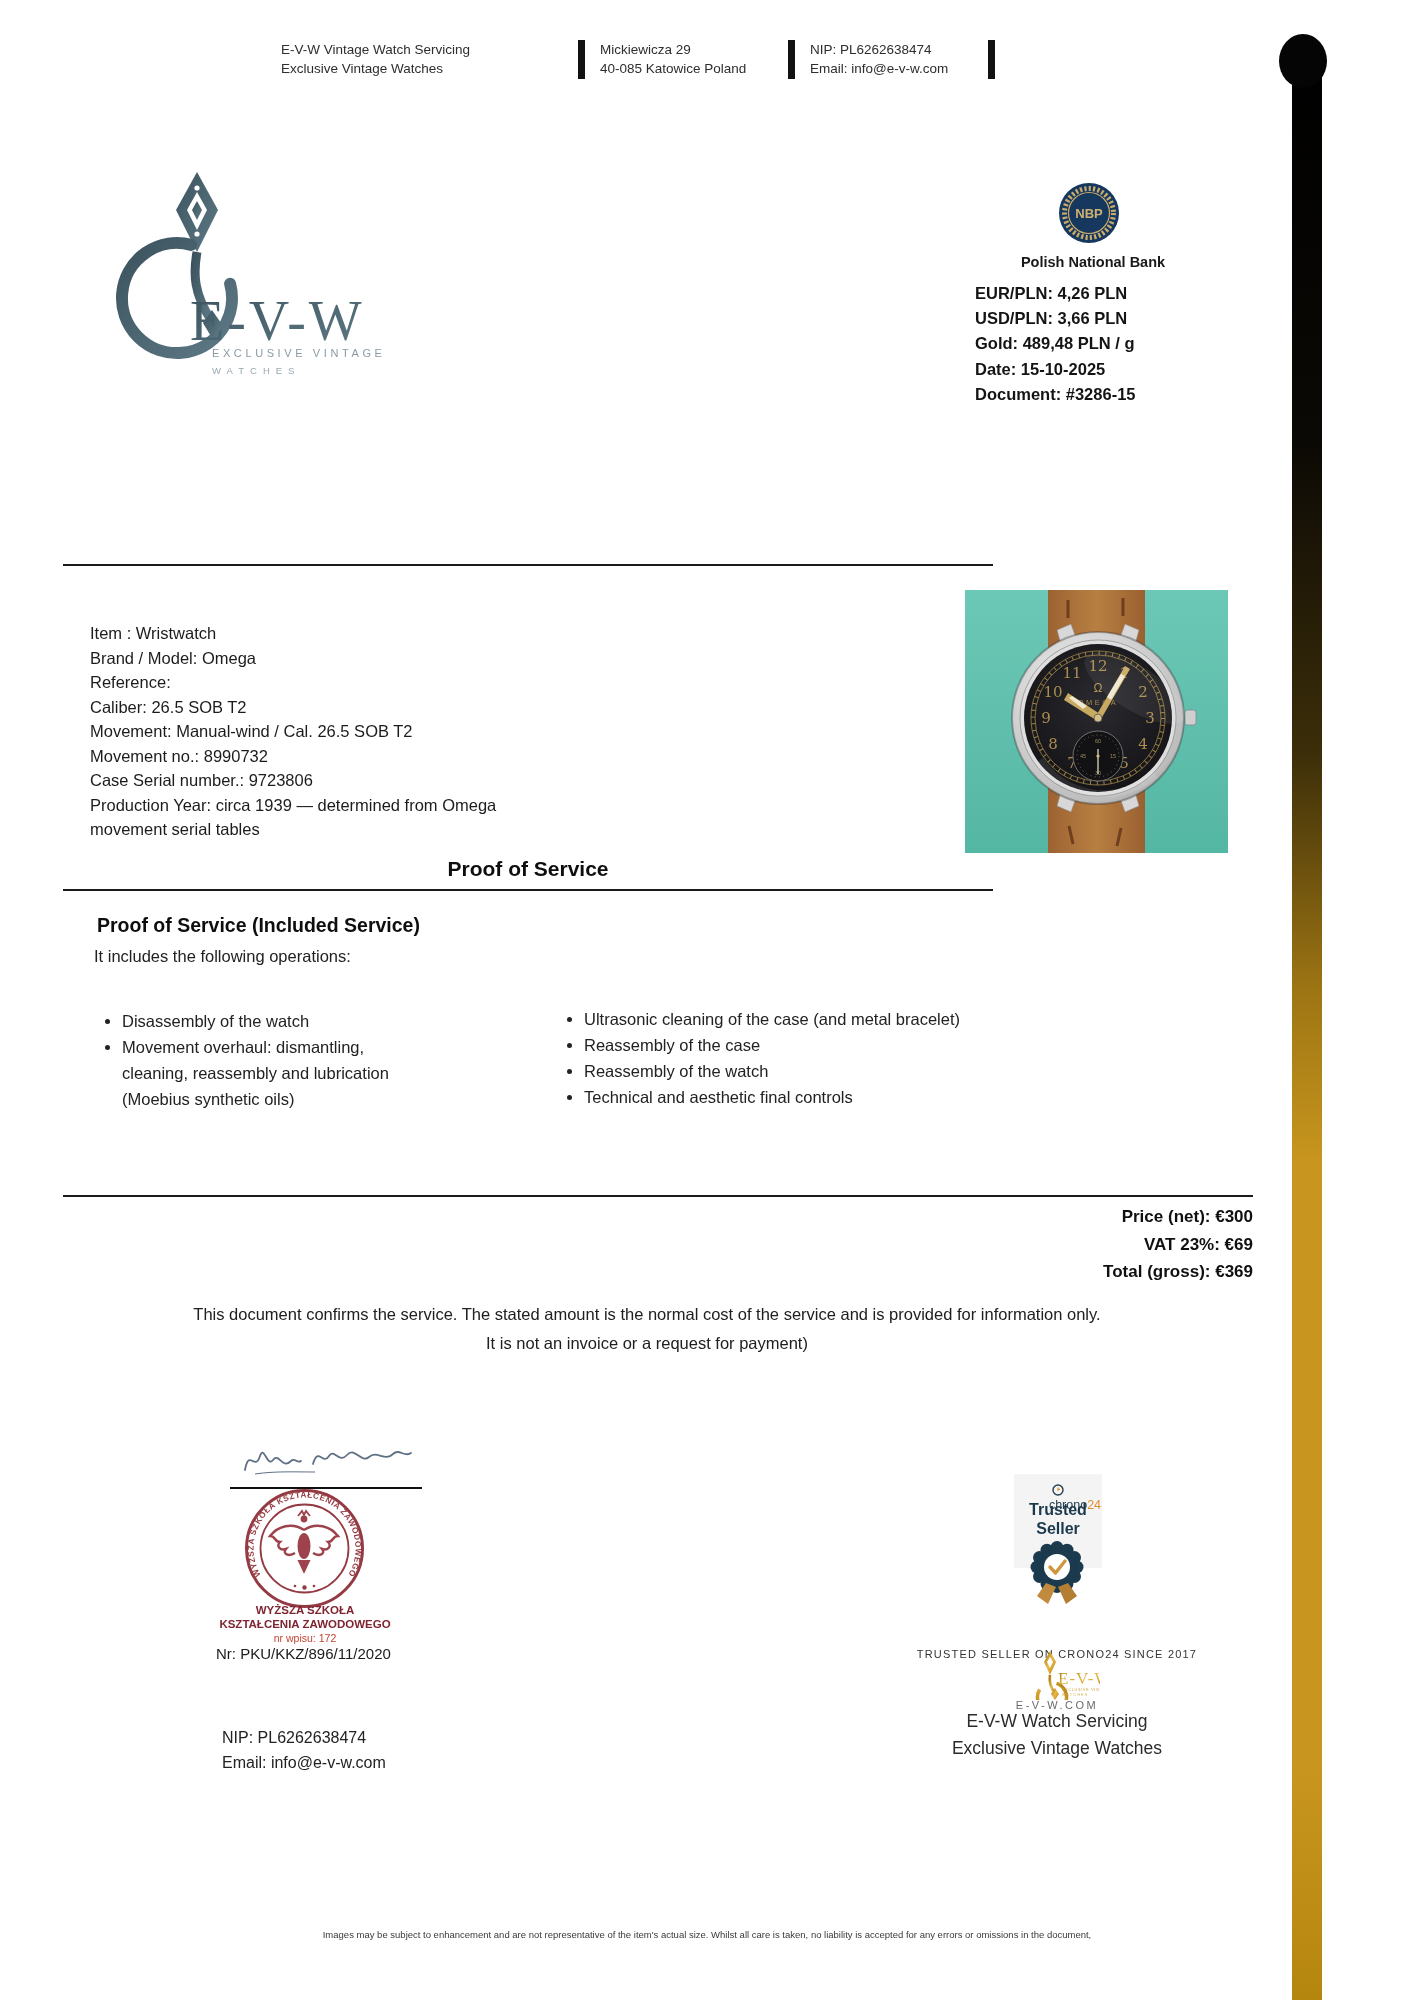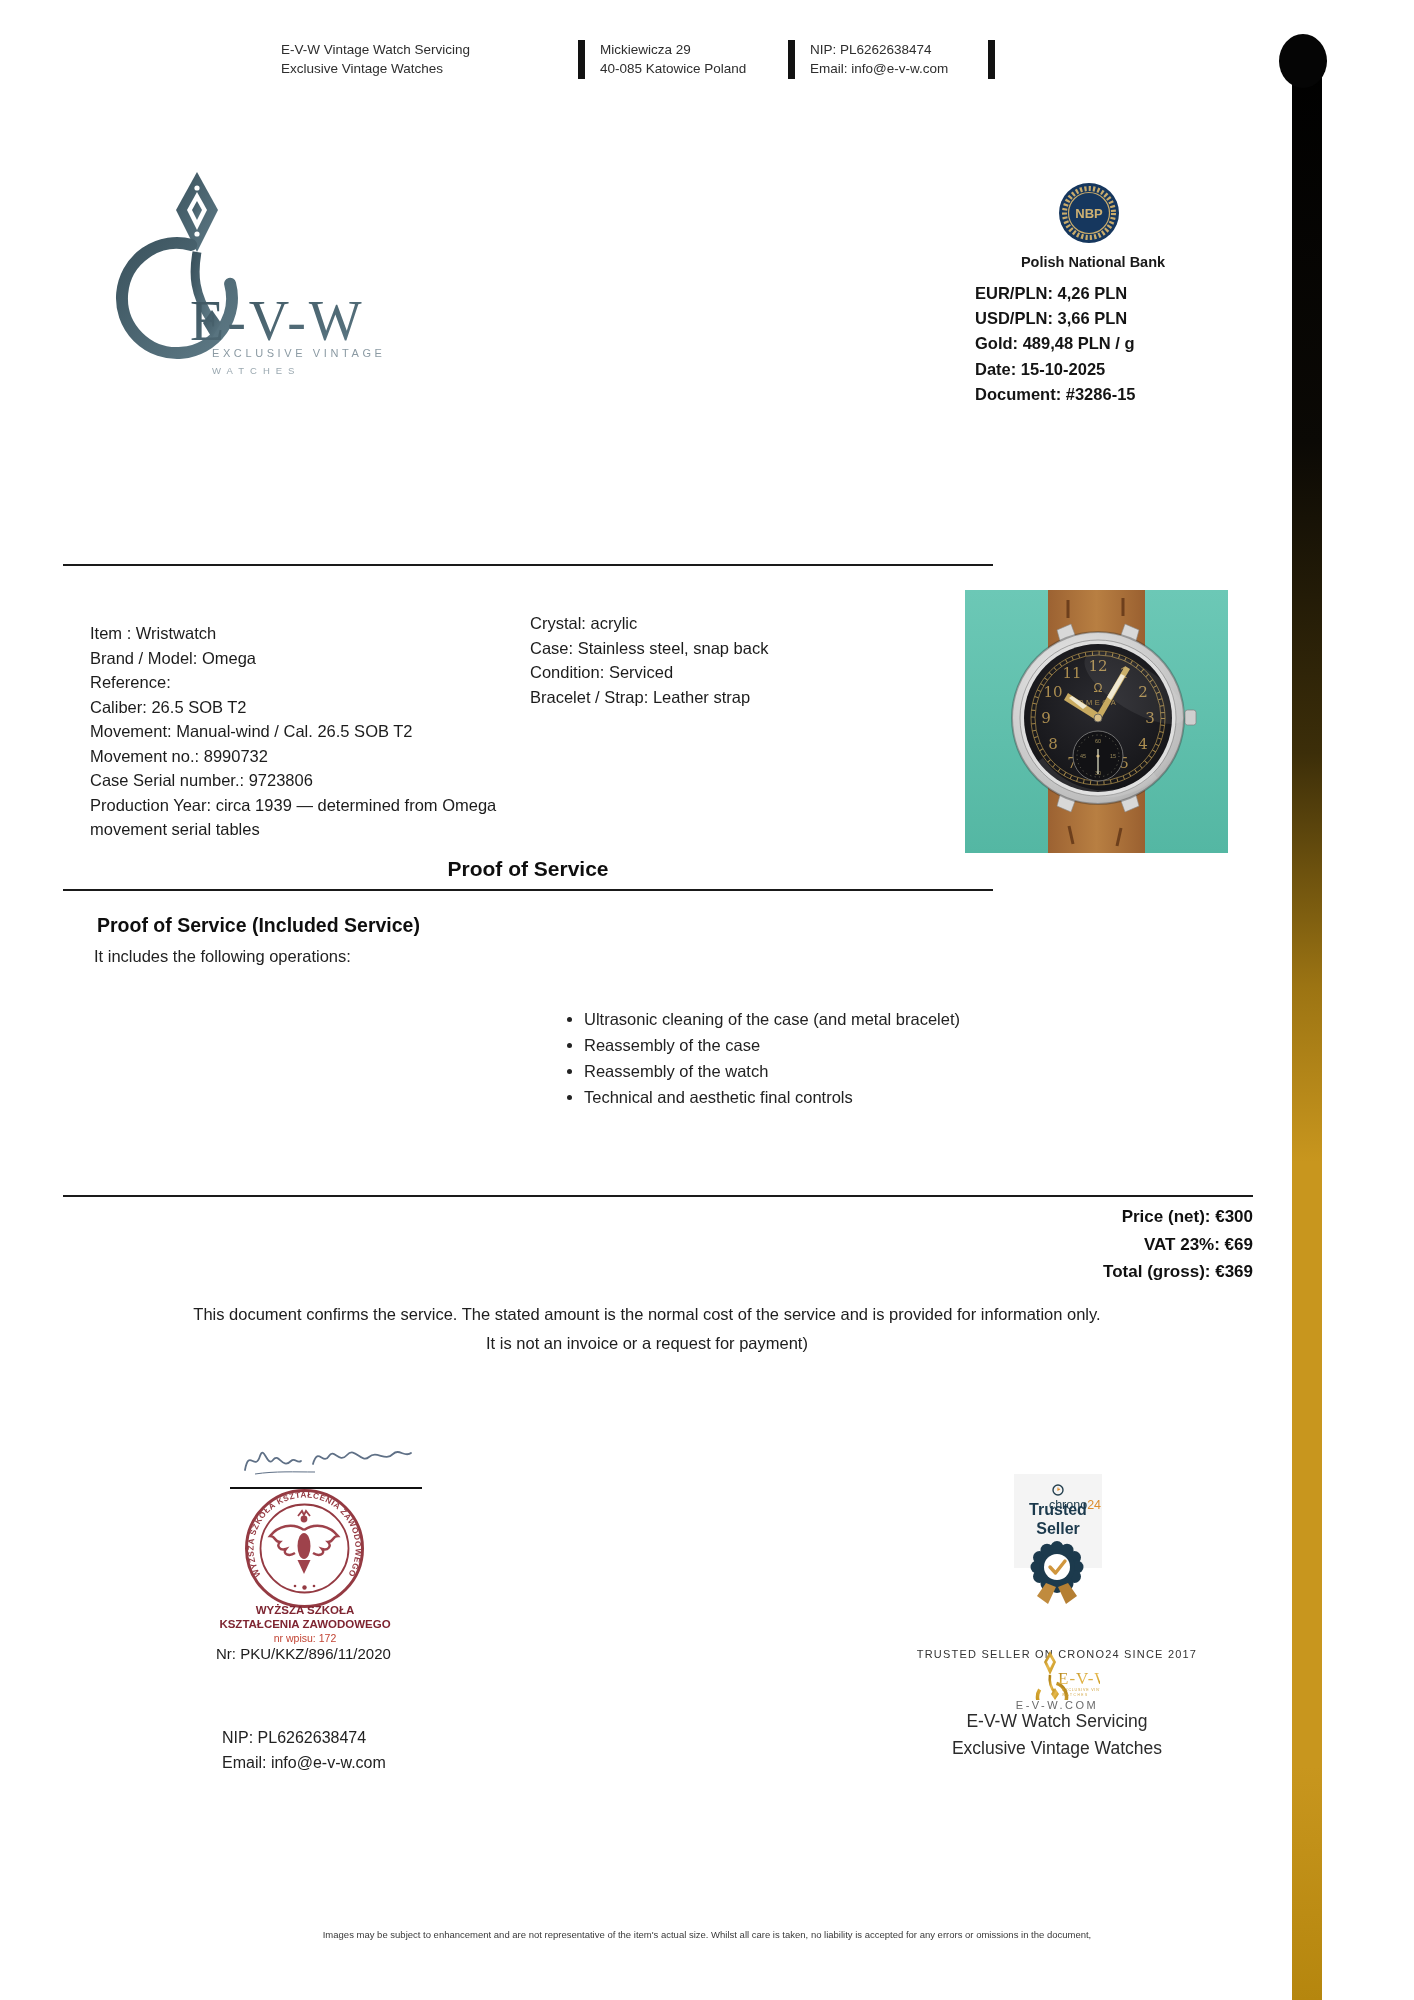--- a/index.html
+++ b/index.html
@@ -144,26 +144,20 @@
 
   <div class="item-left">
     <div>Item : Wristwatch</div>
     <div>Brand / Model: Omega</div>
     <div>Reference:</div>
     <div>Caliber: 26.5 SOB T2</div>
     <div>Movement: Manual-wind / Cal. 26.5 SOB T2</div>
     <div>Movement no.: 8990732</div>
     <div>Case Serial number.: 9723806</div>
     <div class="wrapline">Production Year: circa 1939 — determined from Omega movement serial tables</div>
-  </div>
-  <div class="item-mid">
-    <div>Crystal: acrylic</div>
-    <div>Case: Stainless steel, snap back</div>
-    <div>Condition: Serviced</div>
-    <div>Bracelet / Strap: Leather strap</div>
   </div>
 
   <svg class="abs" style="left:965px;top:590px;" width="263" height="263" viewBox="0 0 263 263">
     <defs>
       <linearGradient id="tealg" x1="0" y1="0" x2="0" y2="1">
         <stop offset="0" stop-color="#6cc8b6"></stop>
           <stop offset="1" stop-color="#54b7a3"></stop>
       </linearGradient>
       <linearGradient id="strapg" x1="0" y1="0" x2="1" y2="0">
         <stop offset="0" stop-color="#9c6232"></stop>
@@ -251,20 +245,24 @@
     <ellipse cx="170" cy="98" rx="58" ry="22" transform="rotate(32 170 98)" fill="rgba(255,255,255,0.07)"></ellipse>
     <path d="M75,170 A78,78 0 0 0 190,185" fill="none" stroke="rgba(255,255,255,0.10)" stroke-width="7"></path>
   </svg>
 
   <div class="banner-title">Proof of Service</div>
   <div class="rule" style="left:63px;top:889px;width:930px;"></div>
 
   <div class="sec-title">Proof of Service (Included Service)</div>
   <div class="sec-intro">It includes the following operations:</div>
 
+  <ul class="ops ops-left">
+    <li>Disassembly of the watch</li>
+    <li>Movement overhaul: dismantling, cleaning, reassembly and lubrication (Moebius synthetic oils)</li>
+  </ul>
   <ul class="ops ops-right">
     <li>Ultrasonic cleaning of the case (and metal bracelet)</li>
     <li>Reassembly of the case</li>
     <li>Reassembly of the watch</li>
     <li>Technical and aesthetic final controls</li>
   </ul>
 
   <div class="rule" style="left:63px;top:1195px;width:1190px;"></div>
   <div class="pricing">
     <div>Price (net): €300</div>

